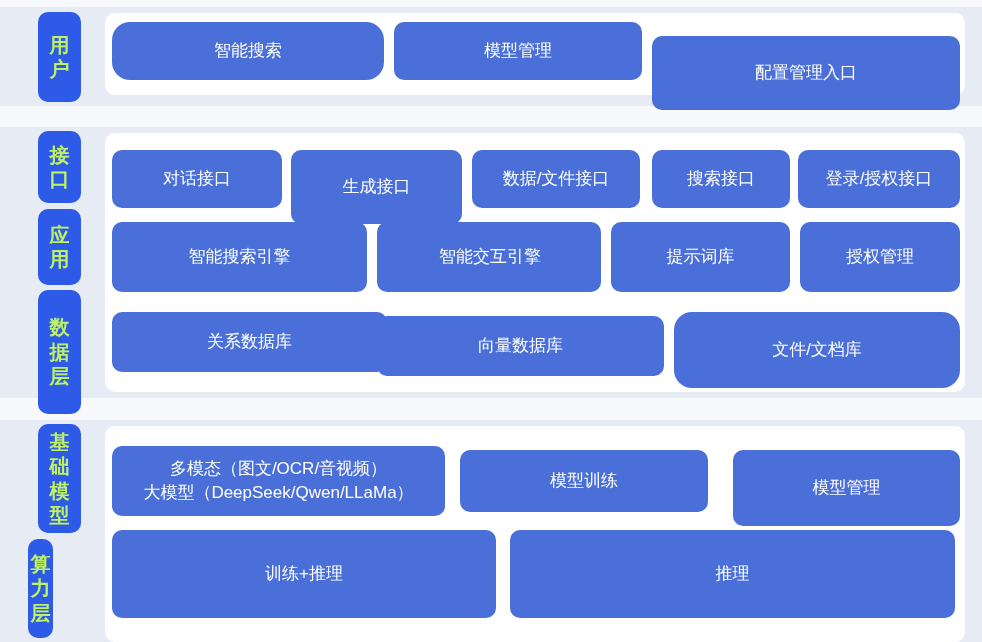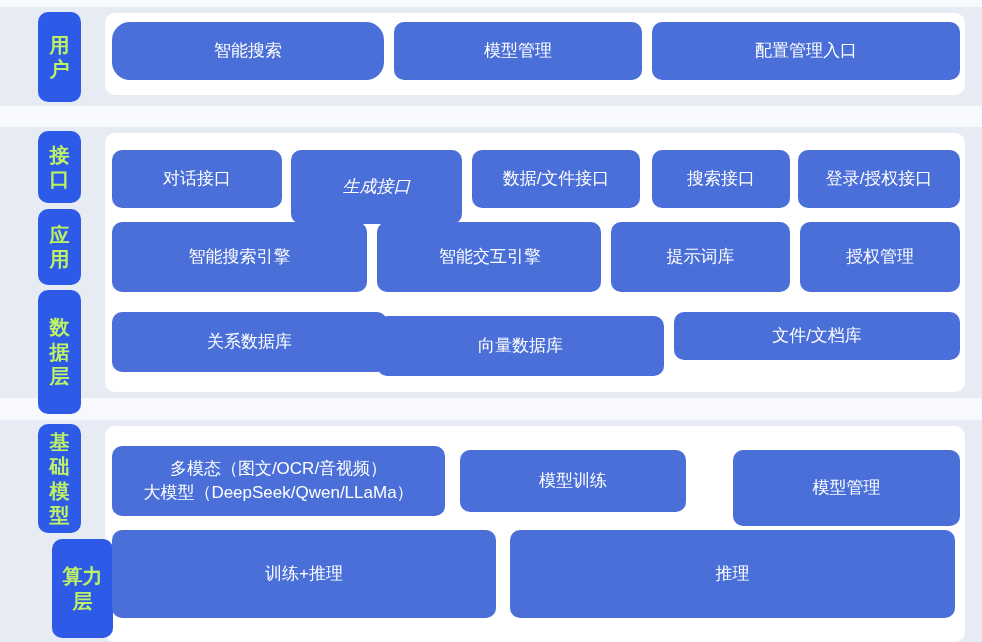--- a/index.html
+++ b/index.html
@@ -32,44 +32,44 @@
 
 <div class="panel" style="left:105px;top:13px;width:860px;height:82px;"></div>
 <div class="panel" style="left:105px;top:133px;width:860px;height:259px;"></div>
 <div class="panel" style="left:105px;top:426px;width:860px;height:216px;"></div>
 
 <div class="layer-label" style="left:18px;top:12px;width:43px;height:90px;">用户</div>
 <div class="layer-label" style="left:18px;top:131px;width:43px;height:72px;">接口</div>
 <div class="layer-label" style="left:18px;top:209px;width:43px;height:76px;">应用</div>
 <div class="layer-label" style="left:18px;top:290px;width:43px;height:124px;">数据层</div>
 <div class="layer-label" style="left:18px;top:424px;width:43px;height:109px;">基础模型</div>
-<div class="layer-label" style="left:32px;top:539px;width:61px;height:99px;">算力层</div>
+<div class="layer-label" style="left:8px;top:539px;width:25px;height:99px;">算力层</div>
 
 <div class="box" style="left:112px;top:22px;width:272px;height:58px;border-radius:18px;">智能搜索</div>
 <div class="box" style="left:394px;top:22px;width:248px;height:58px;">模型管理</div>
-<div class="box" style="left:652px;top:22px;width:308px;height:58px;">配置管理入口</div>
+<div class="box" style="left:652px;top:36px;width:308px;height:74px;">配置管理入口</div>
 
 <div class="box" style="left:112px;top:150px;width:170px;height:58px;">对话接口</div>
-<div class="box" style="left:291px;top:150px;width:171px;height:74px;font-style:italic;">生成接口</div>
+<div class="box" style="left:291px;top:150px;width:171px;height:74px;">生成接口</div>
 <div class="box" style="left:472px;top:150px;width:168px;height:58px;">数据/文件接口</div>
 <div class="box" style="left:652px;top:150px;width:138px;height:58px;">搜索接口</div>
 <div class="box" style="left:798px;top:150px;width:162px;height:58px;">登录/授权接口</div>
 
 <div class="box" style="left:112px;top:222px;width:255px;height:70px;">
   <span>智能搜索引擎</span>
 </div>
 <div class="box" style="left:377px;top:222px;width:224px;height:70px;padding-left:8px;">智能交互引擎</div>
 <div class="box" style="left:611px;top:222px;width:179px;height:70px;">提示词库</div>
 <div class="box" style="left:800px;top:222px;width:160px;height:70px;">授权管理</div>
 
 <div class="box" style="left:112px;top:312px;width:275px;height:60px;">关系数据库</div>
 <div class="box" style="left:377px;top:316px;width:287px;height:60px;">向量数据库</div>
-<div class="box" style="left:674px;top:312px;width:286px;height:48px;">文件/文档库</div>
+<div class="box" style="left:674px;top:312px;width:286px;height:76px;border-radius:18px;">文件/文档库</div>
 
 <div class="box" style="left:112px;top:446px;width:333px;height:70px;">
   <span>多模态（图文/OCR/音视频）</span>
   <span>大模型（DeepSeek/Qwen/LLaMa）</span>
 </div>
-<div class="box" style="left:460px;top:450px;width:226px;height:62px;">模型训练</div>
+<div class="box" style="left:460px;top:450px;width:248px;height:62px;">模型训练</div>
 <div class="box" style="left:733px;top:450px;width:227px;height:76px;">模型管理</div>
 
 <div class="box" style="left:112px;top:530px;width:384px;height:88px;">训练+推理</div>
 <div class="box" style="left:510px;top:530px;width:445px;height:88px;">推理</div>
 
 </body></html>

